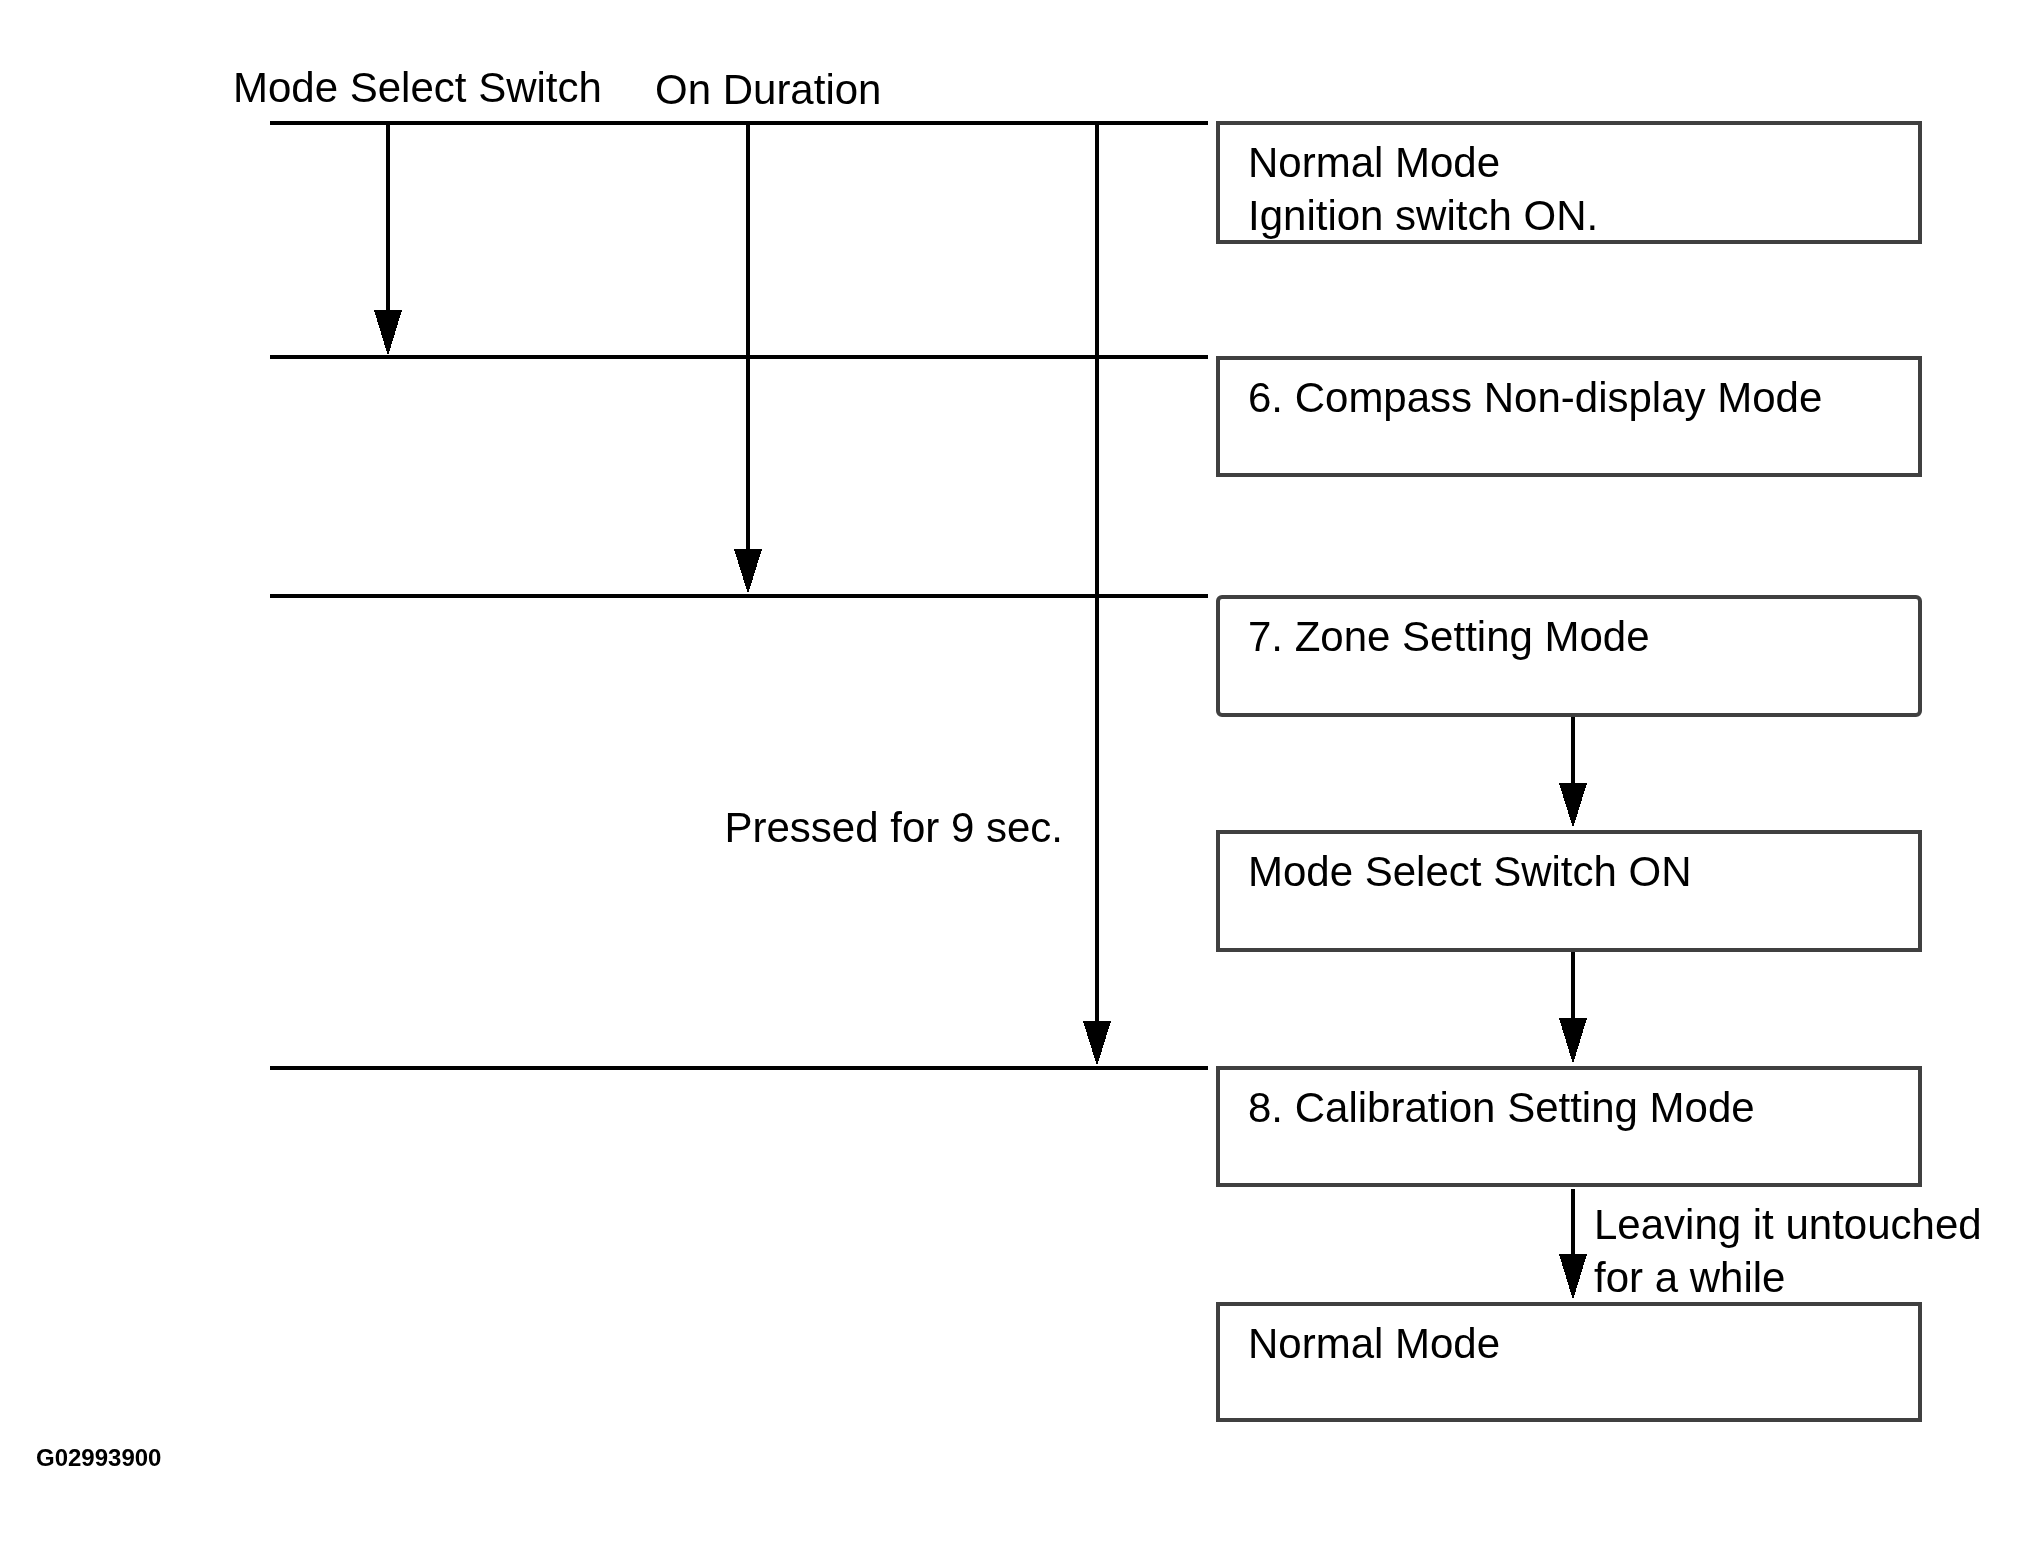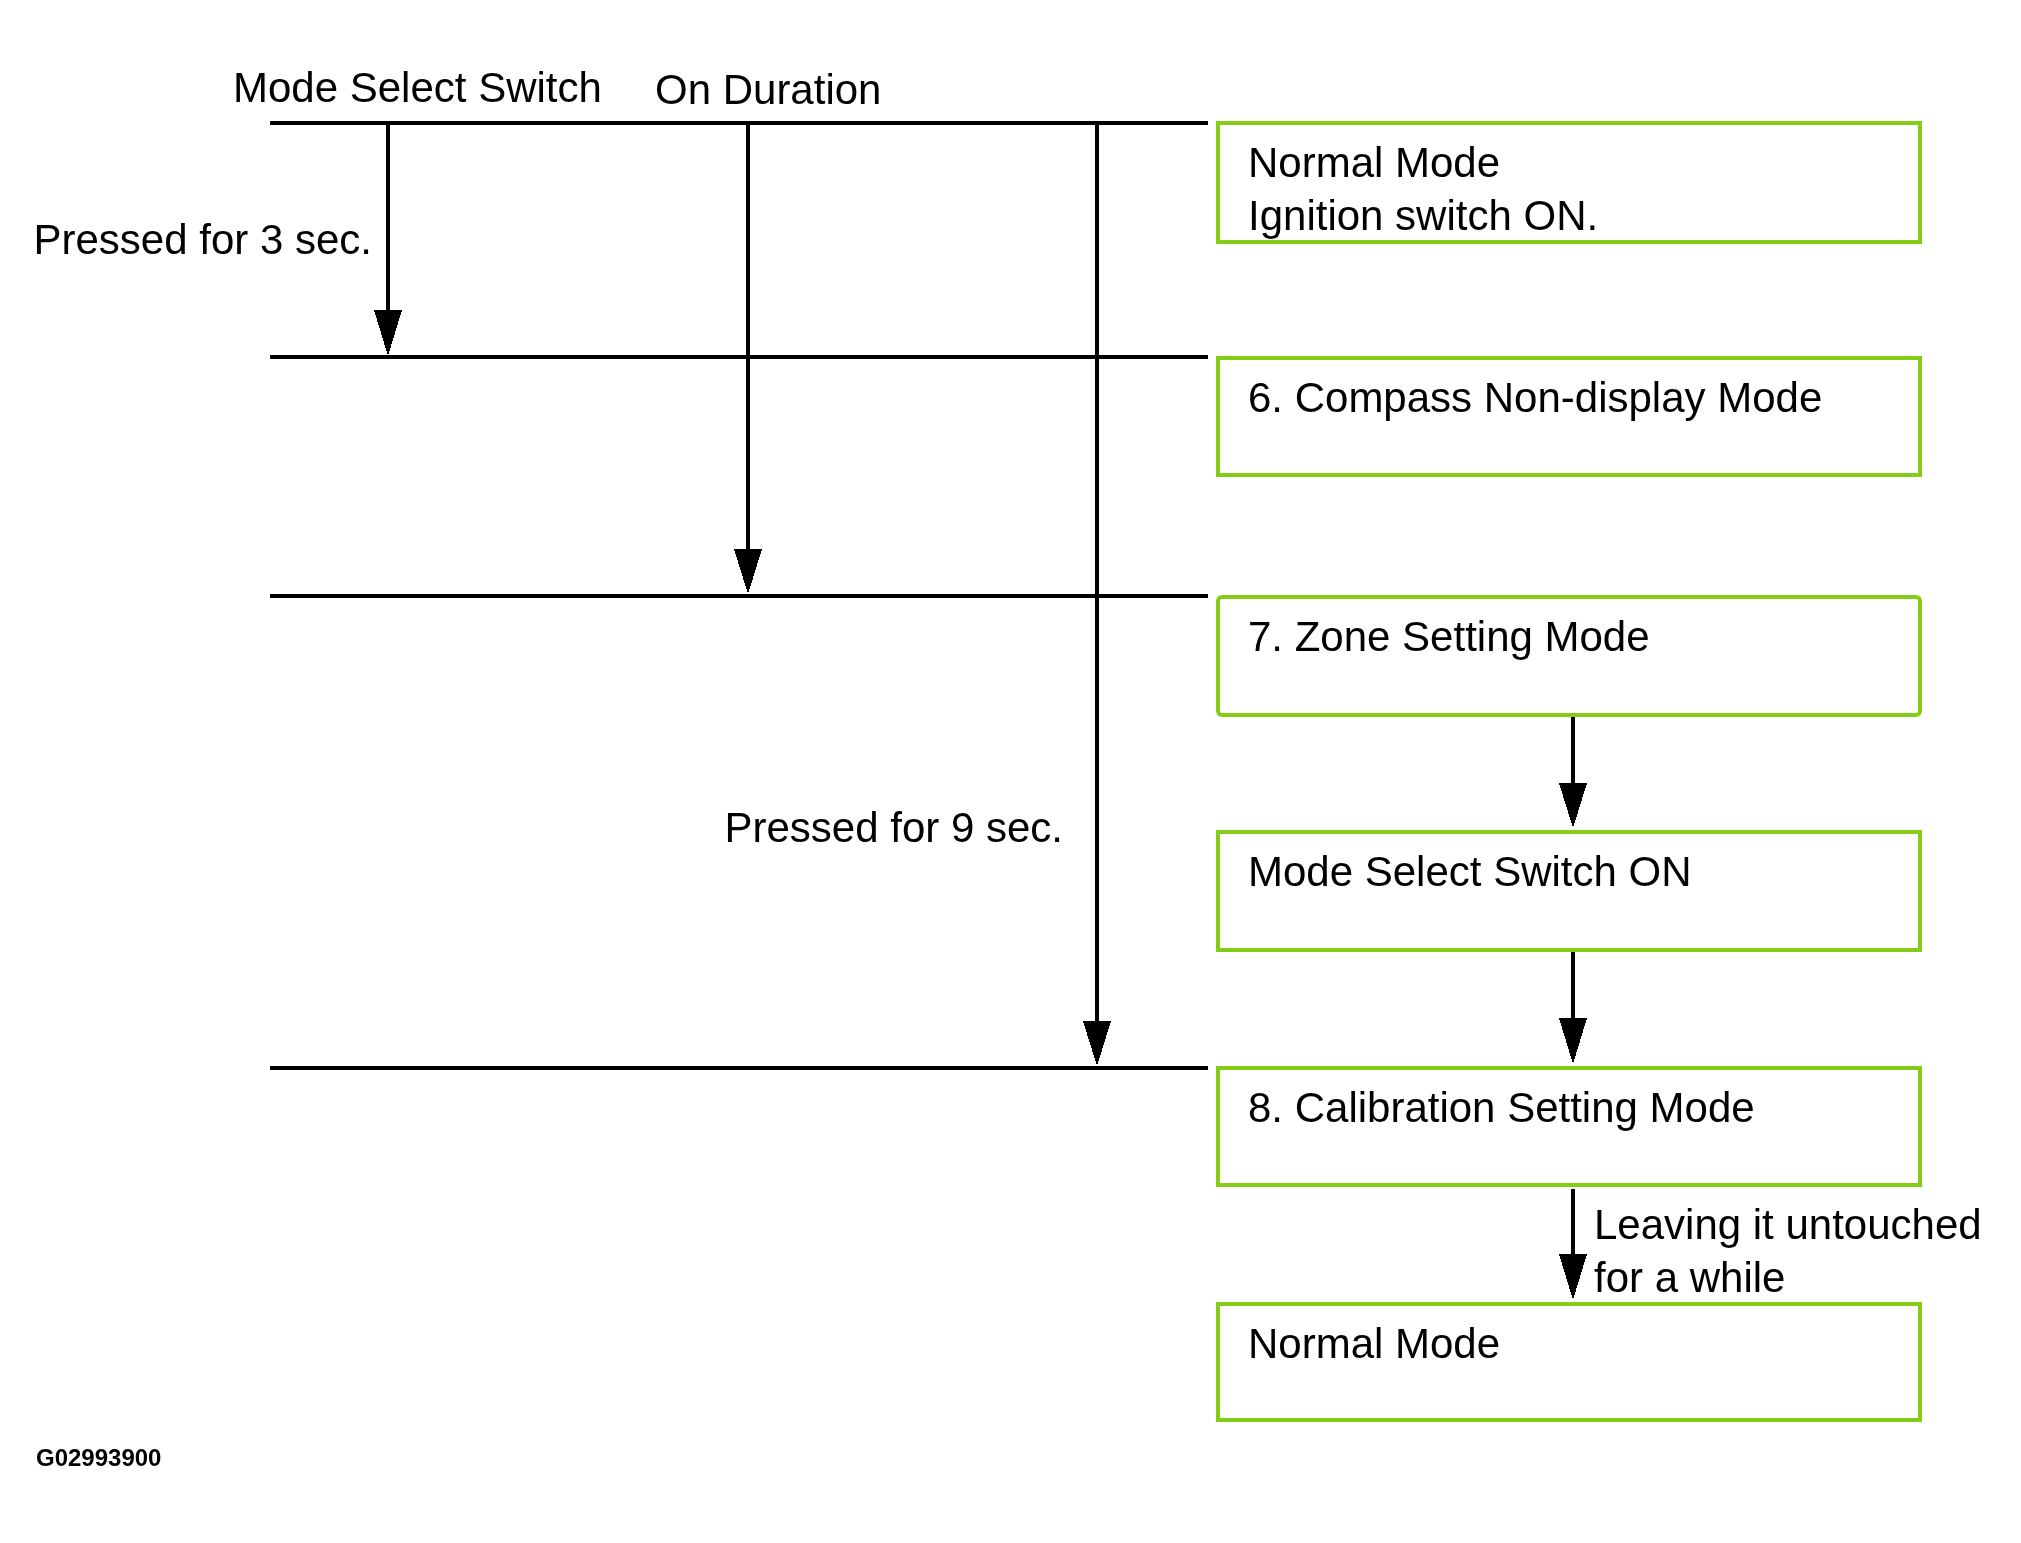--- a/index.html
+++ b/index.html
@@ -35,21 +35,21 @@
     font-size: 42px;
     line-height: 44px;
     white-space: nowrap;
     color: #000000;
   }
   .box {
     position: absolute;
     left: 1216px;
     width: 706px;
     box-sizing: border-box;
-    border: 4px solid #84cc16;
+    border: 4px solid #404040;
     background: #ffffff;
     padding: 11px 16px 0 28px;
   }
   .box-line {
     font-size: 42px;
     line-height: 53px;
     white-space: nowrap;
     color: #000000;
   }
   .transition-label {
@@ -107,21 +107,20 @@
     </g>
     <g>
       <path d="M1573 1189 L1573 1257" stroke="#000000" stroke-width="4" fill="none"></path>
       <polygon points="1559,1254 1587,1254 1573,1300" fill="#000000"></polygon>
     </g>
   </svg>
 
   <div class="header-label" style="left:233px; top:66px;">Mode Select Switch</div>
   <div class="header-label" style="left:655px; top:68px;">On Duration</div>
 
-  <div class="label" style="right:1649px; top:216px;">Pressed for 3 sec.</div>
   <div class="label" style="right:958px; top:804px;">Pressed for 9 sec.</div>
 
   <div class="box" style="top:121px; height:123px;">
     <div class="box-line">Normal Mode</div>
     <div class="box-line">Ignition switch ON.</div>
   </div>
 
   <div class="box" style="top:356px; height:121px;">
     <div class="box-line">6. Compass Non-display Mode</div>
   </div>

